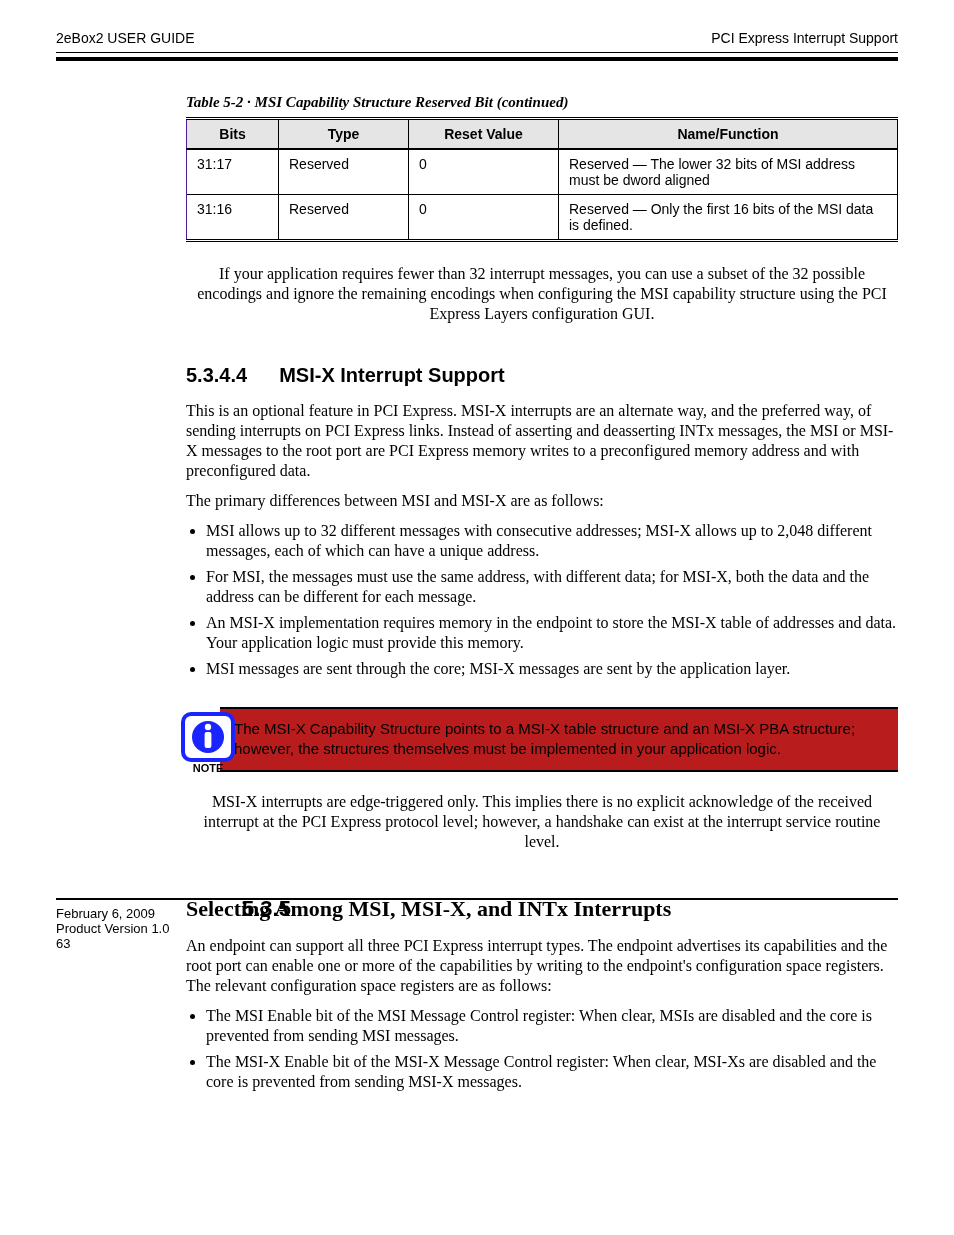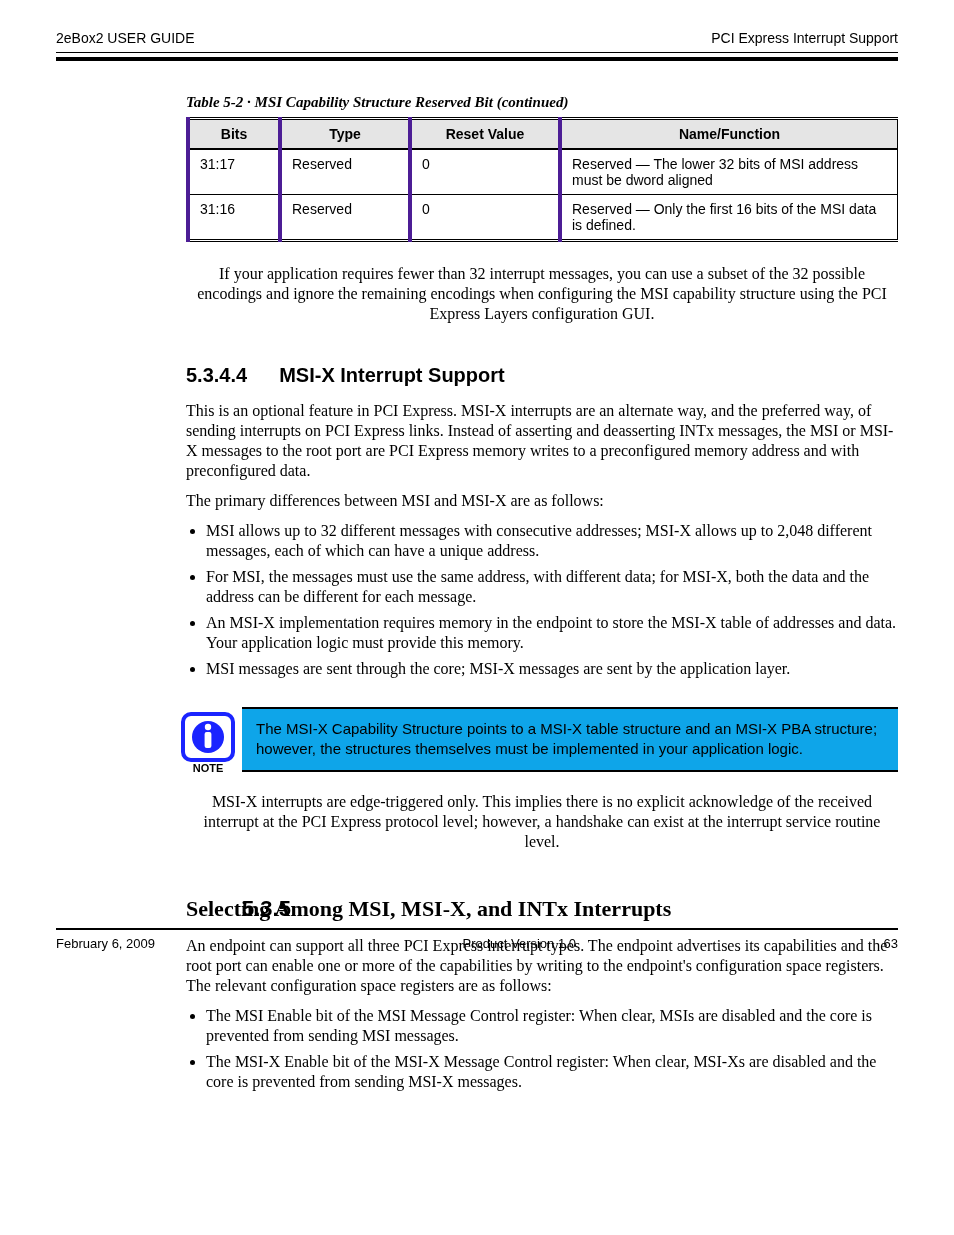--- a/index.html
+++ b/index.html
@@ -55,21 +55,21 @@
     margin: 0 0 6px 0;
   }
   
   table.reg {
     border-collapse: collapse;
     width: 100%;
     font-family: Arial, Helvetica, sans-serif;
     font-size: 14px;
   }
   table.reg th, table.reg td {
-    border-left: 4px solid #4c1d95;
+    border-left: 1px solid #4c1d95;
     border-right: 1px solid #000;
     padding: 6px 10px;
     vertical-align: top;
     text-align: left;
   }
   table.reg thead th {
     background: #e5e5e5;
     font-weight: 700;
     border-top: 3px double #000;
     border-bottom: 2px solid #000;
@@ -129,24 +129,24 @@
     margin-top: 28px;
   }
   .note-icon {
     position: absolute;
     left: -6px;
     top: 4px;
     width: 56px;
     height: 64px;
   }
   .note-box {
-    margin-left: 56px;
+    margin-left: 34px;
     border-top: 2px solid #000;
     border-bottom: 2px solid #000;
-    background: #0ea5e9;
+    background: #b91c1c;
     padding: 10px 14px;
     font-family: Arial, Helvetica, sans-serif;
     font-size: 15px;
     line-height: 1.35;
   }
   
   .sect2 {
     margin-top: 44px;
   }
   .sect2-num {
@@ -178,20 +178,21 @@
   }
   .ftr-rule {
     border-top: 2px solid #000;
     margin-bottom: 6px;
   }
   .ftr-row {
     display: flex;
     justify-content: space-between;
     font-family: Arial, Helvetica, sans-serif;
     font-size: 13px;
+    flex-direction: column;
   }
   
   [data-interactable="false"] { cursor: default; }
 </style>
 </head>
 <body>
 <div class="page" data-interactable="false">
 
   <div class="hdr" data-interactable="false">
     <div class="hdr-row" data-interactable="false">

